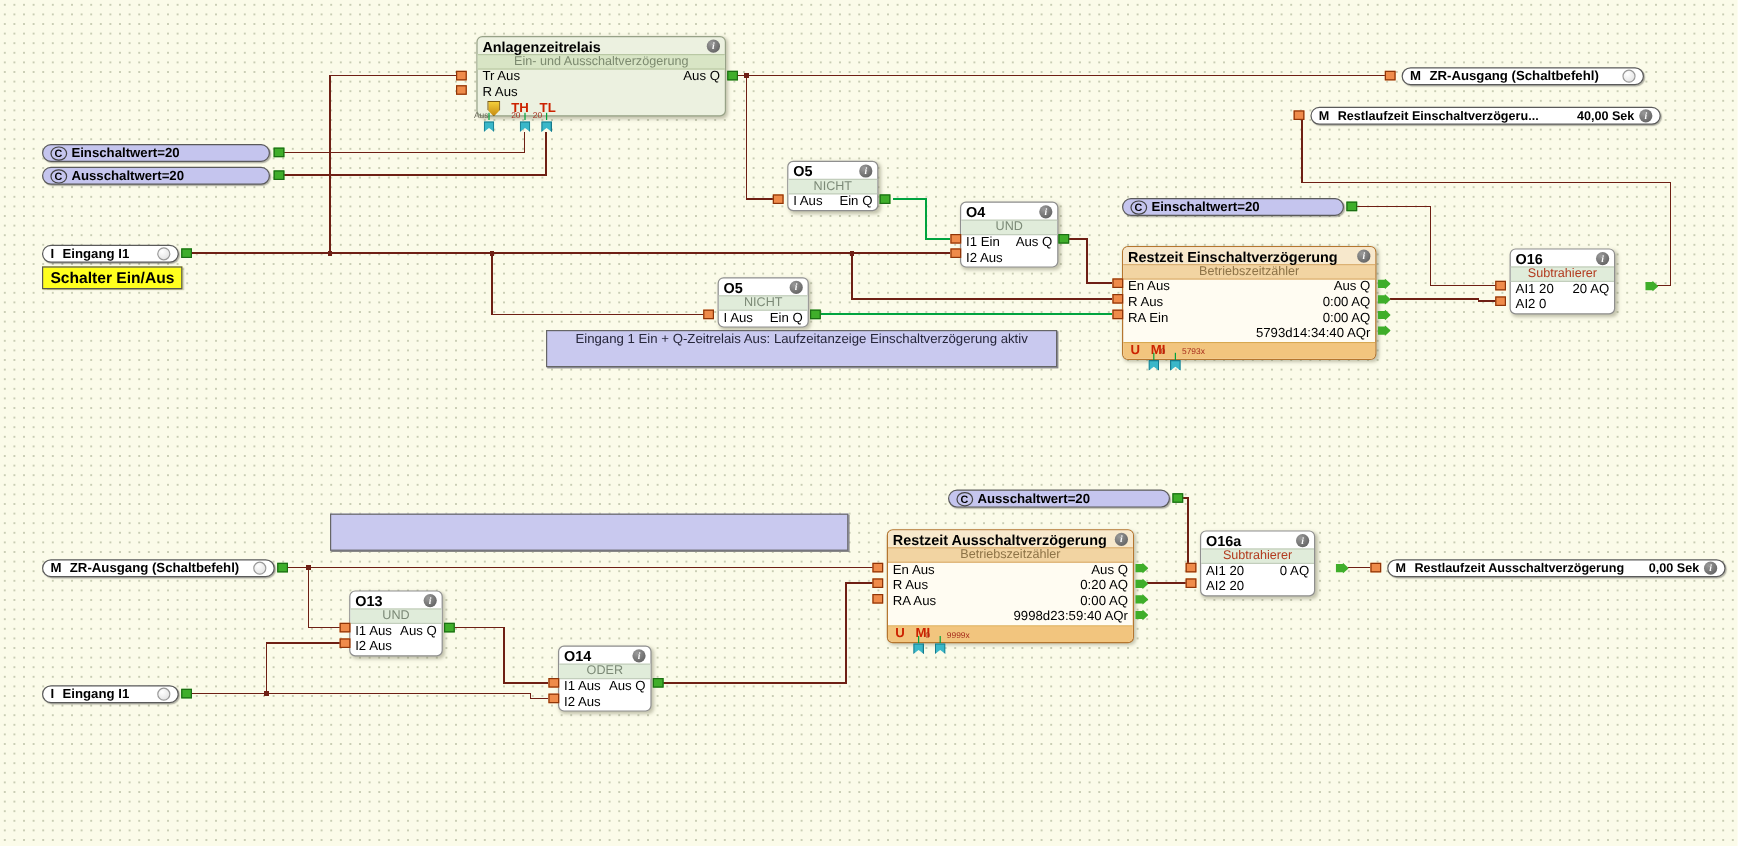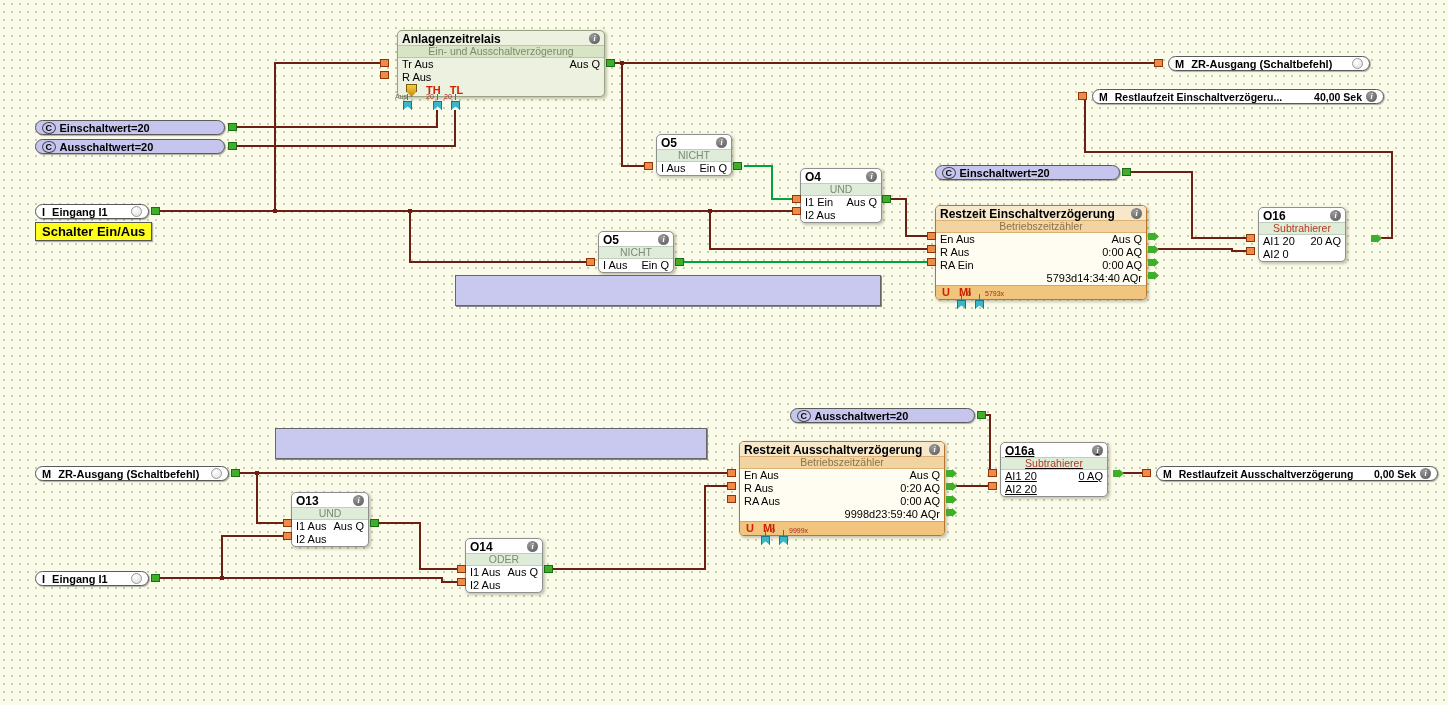--- a/index.html
+++ b/index.html
@@ -197,20 +197,21 @@
     <div class="s">NICHT</div>
     <div class="r">
         <span>I Aus</span>
         <span>Ein Q</span>
       </div>
   </div>
   <div class="in-c" style="left:586px;top:258px;"></div>
   <div class="out-c" style="left:675px;top:258px;"></div>
 
   <div class="cmt" style="left:455px;top:275px;width:426px;height:31px;">
+    <div>Eingang 1 Ein + Q-Zeitrelais Aus: Laufzeitanzeige Einschaltverzögerung aktiv</div>
   </div>
 
   <div class="pill c" style="left:935px;top:165px;width:185px;">
     <span class="badge">C</span>
     <span class="lbl">Einschaltwert=20</span>
   </div>
   <div class="out-c" style="left:1122px;top:168px;"></div>
 
   <div class="blk cnt" style="left:935px;top:205px;width:212px;">
     <div class="t">
@@ -375,21 +376,21 @@
   <div class="out-a" style="left:946px;top:482px;"></div>
   <div class="out-a" style="left:946px;top:495px;"></div>
   <div class="out-a" style="left:946px;top:508px;"></div>
   <div class="tick" style="left:765px;top:530px;"></div>
   <div class="tick" style="left:783px;top:530px;"></div>
   <span class="tiny" style="left:771px;top:527px;">0</span>
   <span class="tiny" style="left:789px;top:527px;">9999x</span>
   <div class="flag" style="left:761px;top:536px;"></div>
   <div class="flag" style="left:779px;top:536px;"></div>
 
-  <div class="blk sub" style="left:1000px;top:442px;width:108px;text-decoration:underline;">
+  <div class="blk sub" style="left:1000px;top:442px;width:96px;">
     <div class="t">
         <span>O16a</span>
         <span class="info">i</span>
       </div>
     <div class="s">Subtrahierer</div>
     <div class="r">
         <span>AI1 20</span>
         <span>0 AQ</span>
       </div>
     <div class="r">

